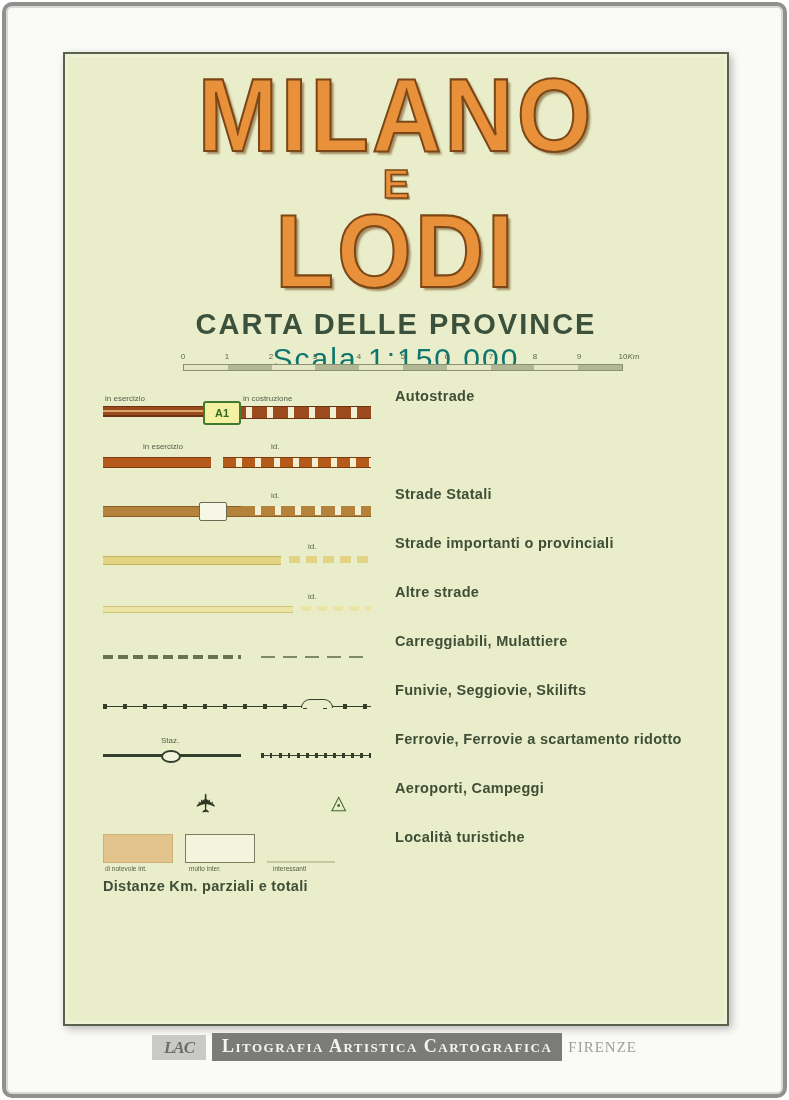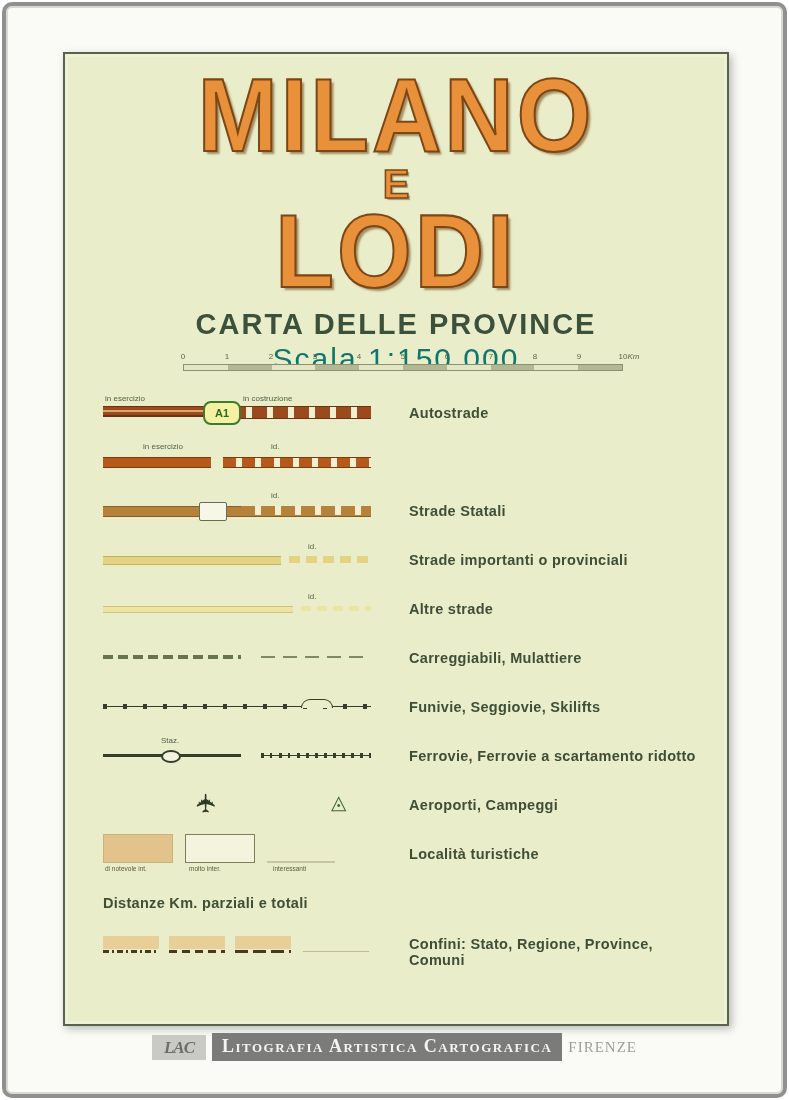--- a/index.html
+++ b/index.html
@@ -31,33 +31,33 @@
   .sbar .ticks{position:relative;height:12px;}
   .sbar .tick{position:absolute;top:0;font-size:8px;color:#5a6549;transform:translateX(-50%);}
   .sbar .unit{position:absolute;top:0;left:101%;font-size:8px;color:#5a6549;font-style:italic;}
   .sbar .bar{position:relative;height:5px;border:1px solid #8a9071;display:flex;}
   .sbar .seg{flex:1;}
   .sbar .seg.d{background:#b2b894;}
   .sbar .seg.l{background:#e2e6c2;}
 
   
   .legend{position:absolute;top:334px;left:38px;width:606px;}
-  .lrow{display:flex;align-items:center;height:49px;gap:14px;}
+  .lrow{display:flex;align-items:flex-start;height:49px;}
   .sym{width:292px;flex:none;position:relative;height:100%;}
   .lbl{font-size:14.5px;font-weight:bold;color:#3f4e37;letter-spacing:.3px;}
   .note{position:absolute;font-size:8px;color:#55614a;white-space:nowrap;}
 
   
   .r1-left{position:absolute;top:18px;left:0;width:120px;height:11px;
     background:linear-gradient(#6e3210 0 1.5px,#9a4a1d 1.5px 4px,#d9a86a 4px 6.5px,#9a4a1d 6.5px 9.5px,#6e3210 9.5px 11px);}
   .r1-right{position:absolute;top:18px;left:128px;width:140px;height:11px;
     border-top:1.5px solid #6e3210;border-bottom:1.5px solid #6e3210;
     background:repeating-linear-gradient(90deg,#9a4a1d 0 15px,#f3efd2 15px 21px);}
   .shield-a1{position:absolute;top:13px;left:100px;width:34px;height:20px;z-index:2;
-    background:#f4f1a2;border:2px solid #3f7a2d;border-radius:8px;
+    background:#f4f1a2;border:2px solid #3f7a2d;border-radius:3px;
     color:#2f6a22;font-size:11px;font-weight:bold;text-align:center;line-height:20px;}
 
   
   .r2-left{position:absolute;top:20px;left:0;width:108px;height:9px;
     background:#b65a1c;border-top:1.5px solid #7b3a10;border-bottom:1.5px solid #7b3a10;}
   .r2-right{position:absolute;top:20px;left:120px;width:148px;height:9px;
     border-top:1px solid #7b3a10;border-bottom:1px solid #7b3a10;
     background:repeating-linear-gradient(90deg,#b65a1c 0 13px,#f3efd2 13px 19px);}
 
   
@@ -281,32 +281,20 @@
         <span class="r10-l" style="left:86px">molto inter.</span>
         <span class="r10-l" style="left:170px">interessanti</span>
       </div>
       <div class="lbl">Località turistiche</div>
     </div>
 
     <div class="lrow">
       <div class="lbl">Distanze Km. parziali e totali</div>
     </div>
 
-    <div class="lrow">
-      <div class="sym">
-        <div class="r12-band" style="left:0"></div>
-        <div class="r12-bd bd1" style="left:0"></div>
-        <div class="r12-band" style="left:66px"></div>
-        <div class="r12-bd bd2" style="left:66px"></div>
-        <div class="r12-band" style="left:132px"></div>
-        <div class="r12-bd bd3" style="left:132px"></div>
-        <div class="r12-thin"></div>
-      </div>
-      <div class="lbl">Confini: Stato, Regione, Province, Comuni</div>
-    </div>
 
   </div>
 </div>
 
 <div class="footer">
   <div class="lac-logo">LAC</div>
   <div class="pub-band">Litografia Artistica Cartografica</div>
   <div class="pub-city">FIRENZE</div>
 </div>
 

